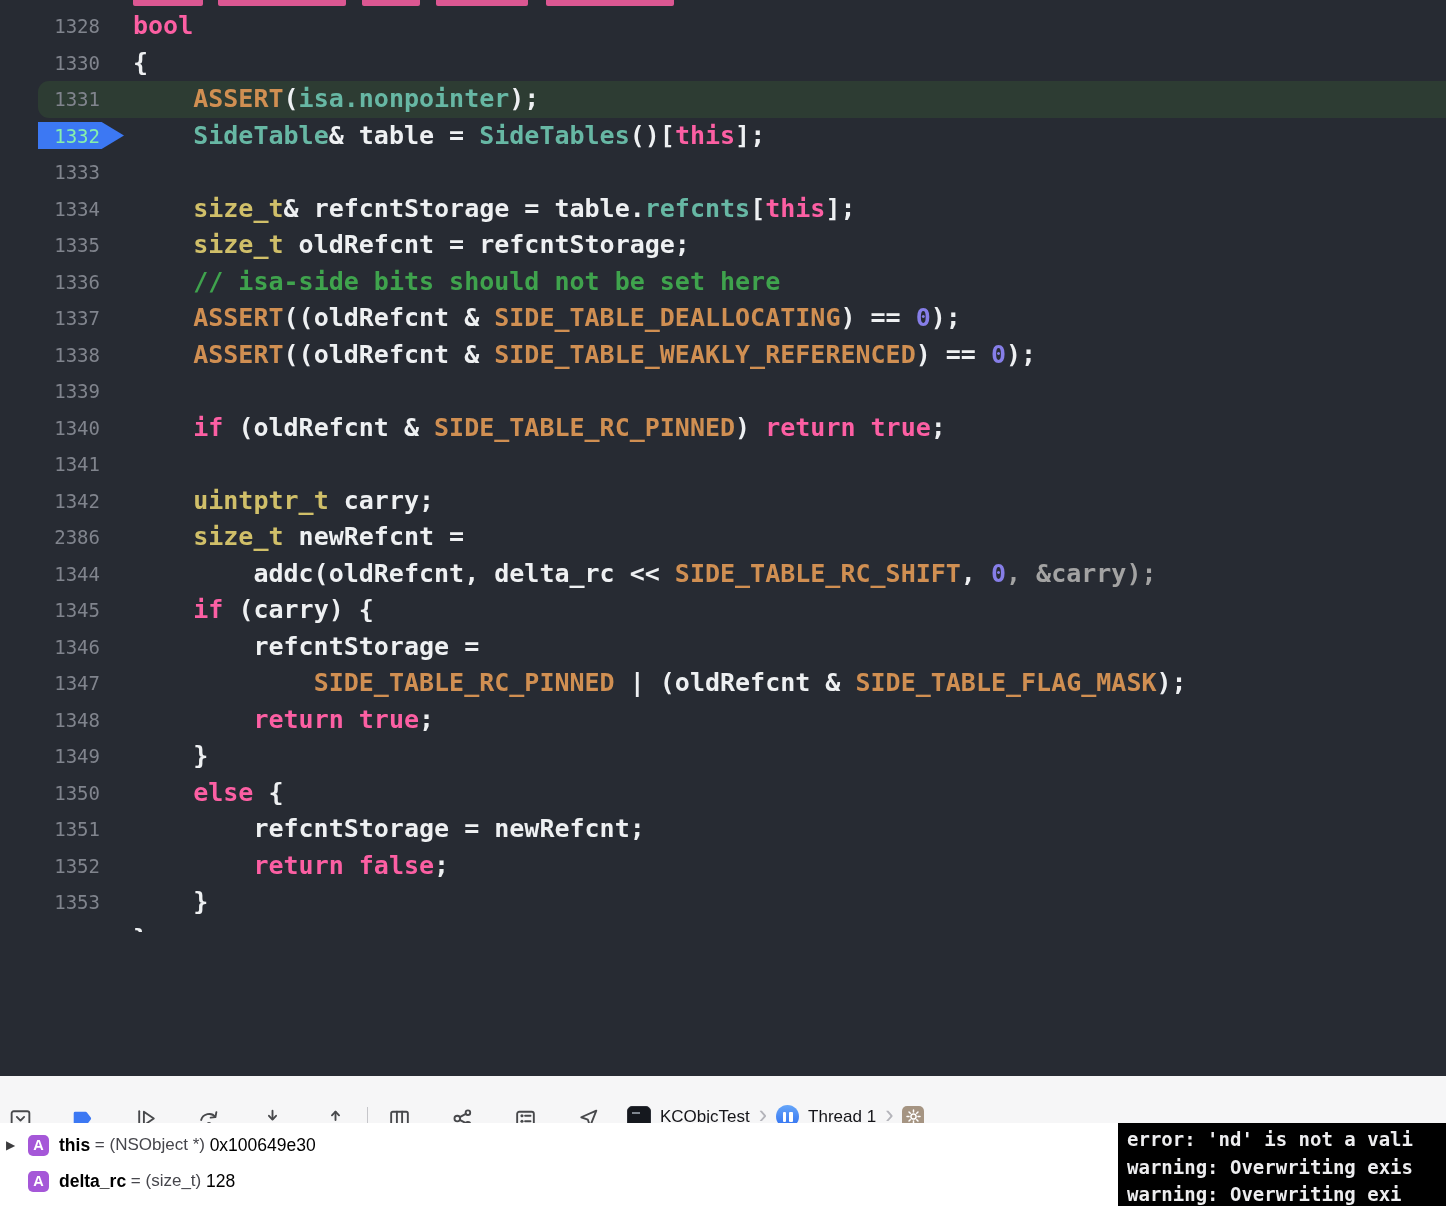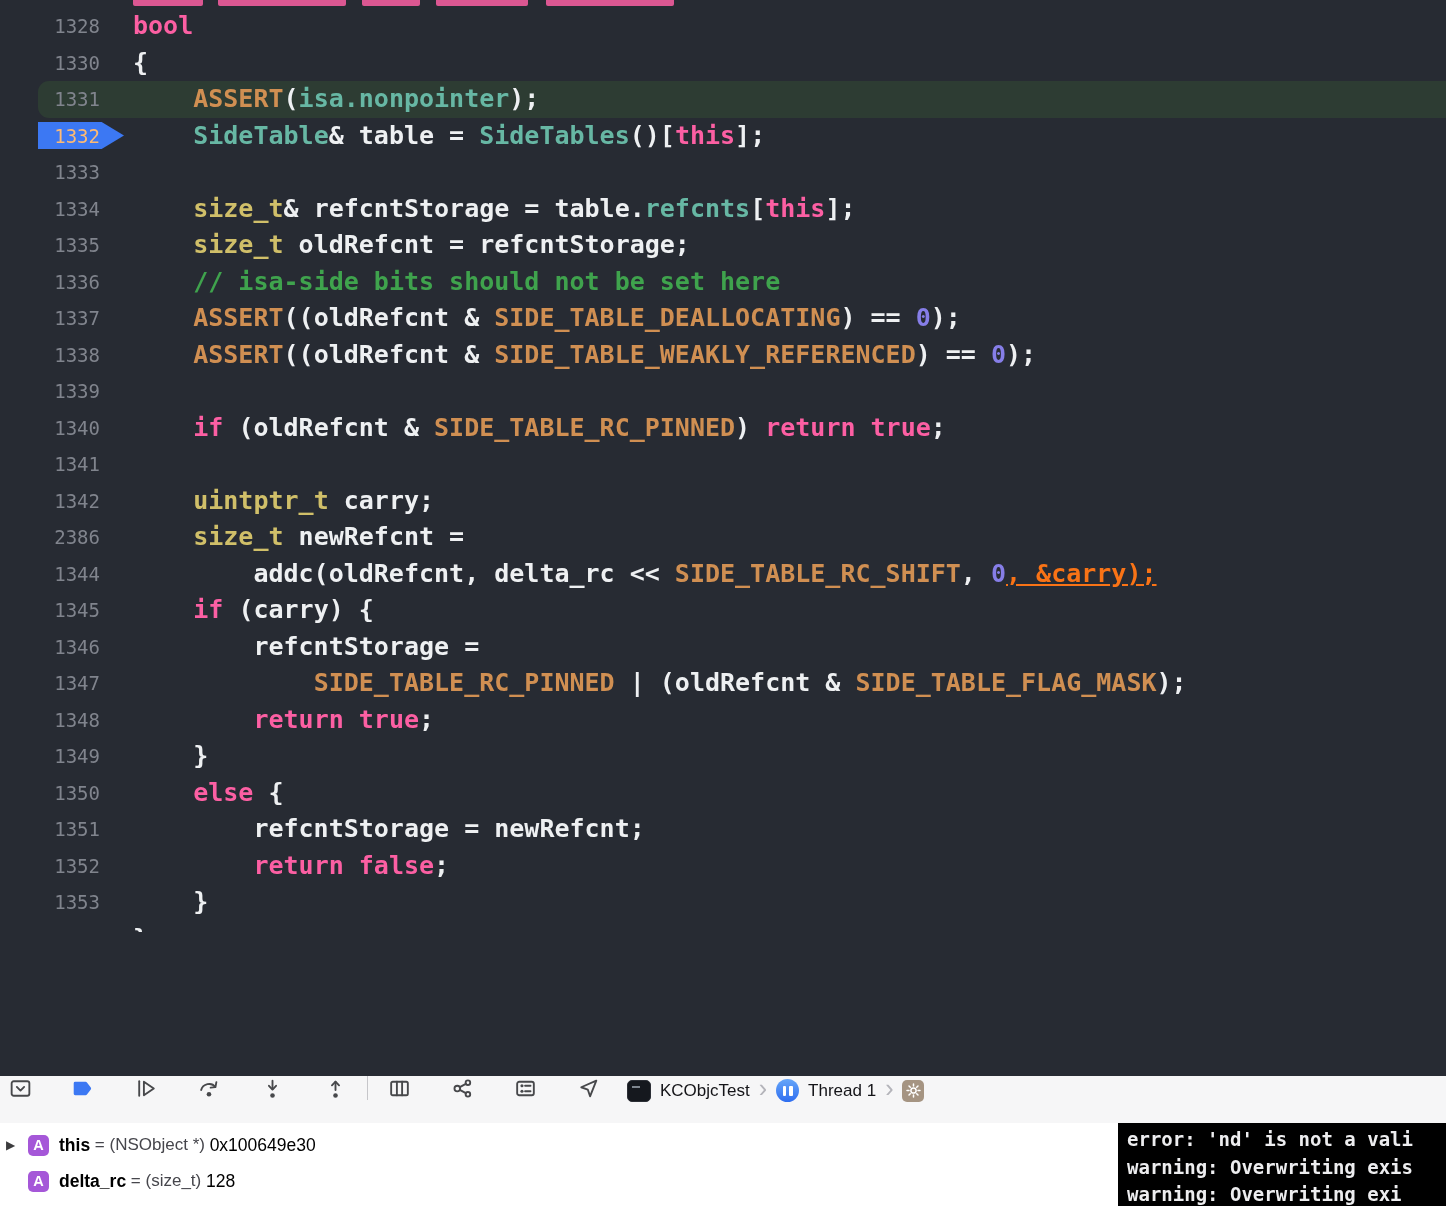--- a/index.html
+++ b/index.html
@@ -8,30 +8,30 @@
 
   
   .editor { position:absolute; top:0; left:0; width:100%; height:932px; background:#272b33; overflow:hidden;margin-left:38px; }
   .remnant { position:absolute; top:0; height:6px; background:#fc5fa3; opacity:.85; border-radius:0 0 2px 2px; }
   .lines { position:absolute; top:8px; left:0; right:0; }
   .cl { position:relative; height:36.5px; line-height:36.5px; }
   .cl.exec { background:#2d3c33;border-radius:11px; }
   .ln { position:absolute; left:0; top:0; width:62px; text-align:right; font-size:19px;
         color:#80848d; font-family:"DejaVu Sans Mono",monospace; z-index:2; }
   .ln.lncur { color:#e3e4e8; }
-  .ln.lnbp { color:#fdba74; }
+  .ln.lnbp { color:#86efac; }
   .bpflag { position:absolute; left:0; top:4.5px; width:86px; height:27px; background:#3c78f3;
             clip-path:polygon(0 0,74% 0,100% 50%,74% 100%,0 100%); z-index:1; }
   .ct { position:absolute; left:95px; top:0; white-space:pre;
         font-family:"DejaVu Sans Mono",monospace; font-weight:700; font-size:25px; }
   .tokhl { background:#5a5e64; border-radius:4px; box-shadow:0 0 0 2px #5a5e64; }
 
   
   .debugbar { position:absolute; top:1076px; left:0; width:100%; height:56px; background:#f6f6f7;
-              border-bottom:1px solid #cfd0d3; display:flex; align-items:flex-start; padding-left:8px; }
+              border-bottom:1px solid #cfd0d3; display:flex; align-items:flex-end; padding-left:8px; }
   .dbgroup { display:flex; align-items:center; gap:38px; flex:none; }
   .dbtn { width:25px; height:25px; display:flex; align-items:center; justify-content:center; flex:none; }
   .dbtn svg { stroke:#47484b; stroke-width:1.8; fill:none; stroke-linecap:round; stroke-linejoin:round; }
   .vsep { width:1px; height:24px; background:#c6c6ca; margin:0 19px; flex:none; }
   .jumpbar { display:flex; align-items:center; margin-left:26px; flex:1; min-width:0; overflow:hidden; }
   .procicon { width:24px; height:22px; border-radius:5px; background:#15181e; border:1px solid #2c2f36;
               flex:none; position:relative; }
   .procicon::after { content:""; position:absolute; left:4px; top:5px; width:8px; height:2px; background:#7f868f; }
   .threadicon { width:23px; height:23px; border-radius:50%; background:linear-gradient(#66a6f9,#2f6ef0);
                 display:flex; align-items:center; justify-content:center; gap:3px; flex:none; }
@@ -124,21 +124,21 @@
       <div class="cl">
         <div class="ln">1342</div>
         <div class="ct"><span style="color: rgb(238, 240, 242);">    </span><span style="color: rgb(208, 191, 105);">uintptr_t</span><span style="color: rgb(238, 240, 242);"> carry;</span></div>
       </div>
       <div class="cl">
         <div class="ln">2386</div>
         <div class="ct"><span style="color: rgb(238, 240, 242);">    </span><span style="color: rgb(208, 191, 105);">size_t</span><span style="color: rgb(238, 240, 242);"> newRefcnt = </span></div>
       </div>
       <div class="cl">
         <div class="ln">1344</div>
-        <div class="ct"><span style="color: rgb(238, 240, 242);">        addc(oldRefcnt, delta_rc &lt;&lt; </span><span style="color: rgb(208, 143, 82);">SIDE_TABLE_RC_SHIFT</span><span style="color: rgb(238, 240, 242);">, </span><span style="color: rgb(134, 126, 232);">0</span><span style="color: #f97316; text-decoration: underline;">, &amp;carry);</span></div>
+        <div class="ct"><span style="color: rgb(238, 240, 242);">        addc(oldRefcnt, delta_rc &lt;&lt; </span><span style="color: rgb(208, 143, 82);">SIDE_TABLE_RC_SHIFT</span><span style="color: rgb(238, 240, 242);">, </span><span style="color: rgb(134, 126, 232);">0</span><span style="color: #a3a3a3;">, &amp;carry);</span></div>
       </div>
       <div class="cl">
         <div class="ln">1345</div>
         <div class="ct"><span style="color: rgb(238, 240, 242);">    </span><span style="color: rgb(252, 95, 163);">if</span><span style="color: rgb(238, 240, 242);"> (carry) {</span></div>
       </div>
       <div class="cl">
         <div class="ln">1346</div>
         <div class="ct"><span style="color: rgb(238, 240, 242);">        refcntStorage =</span></div>
       </div>
       <div class="cl">

